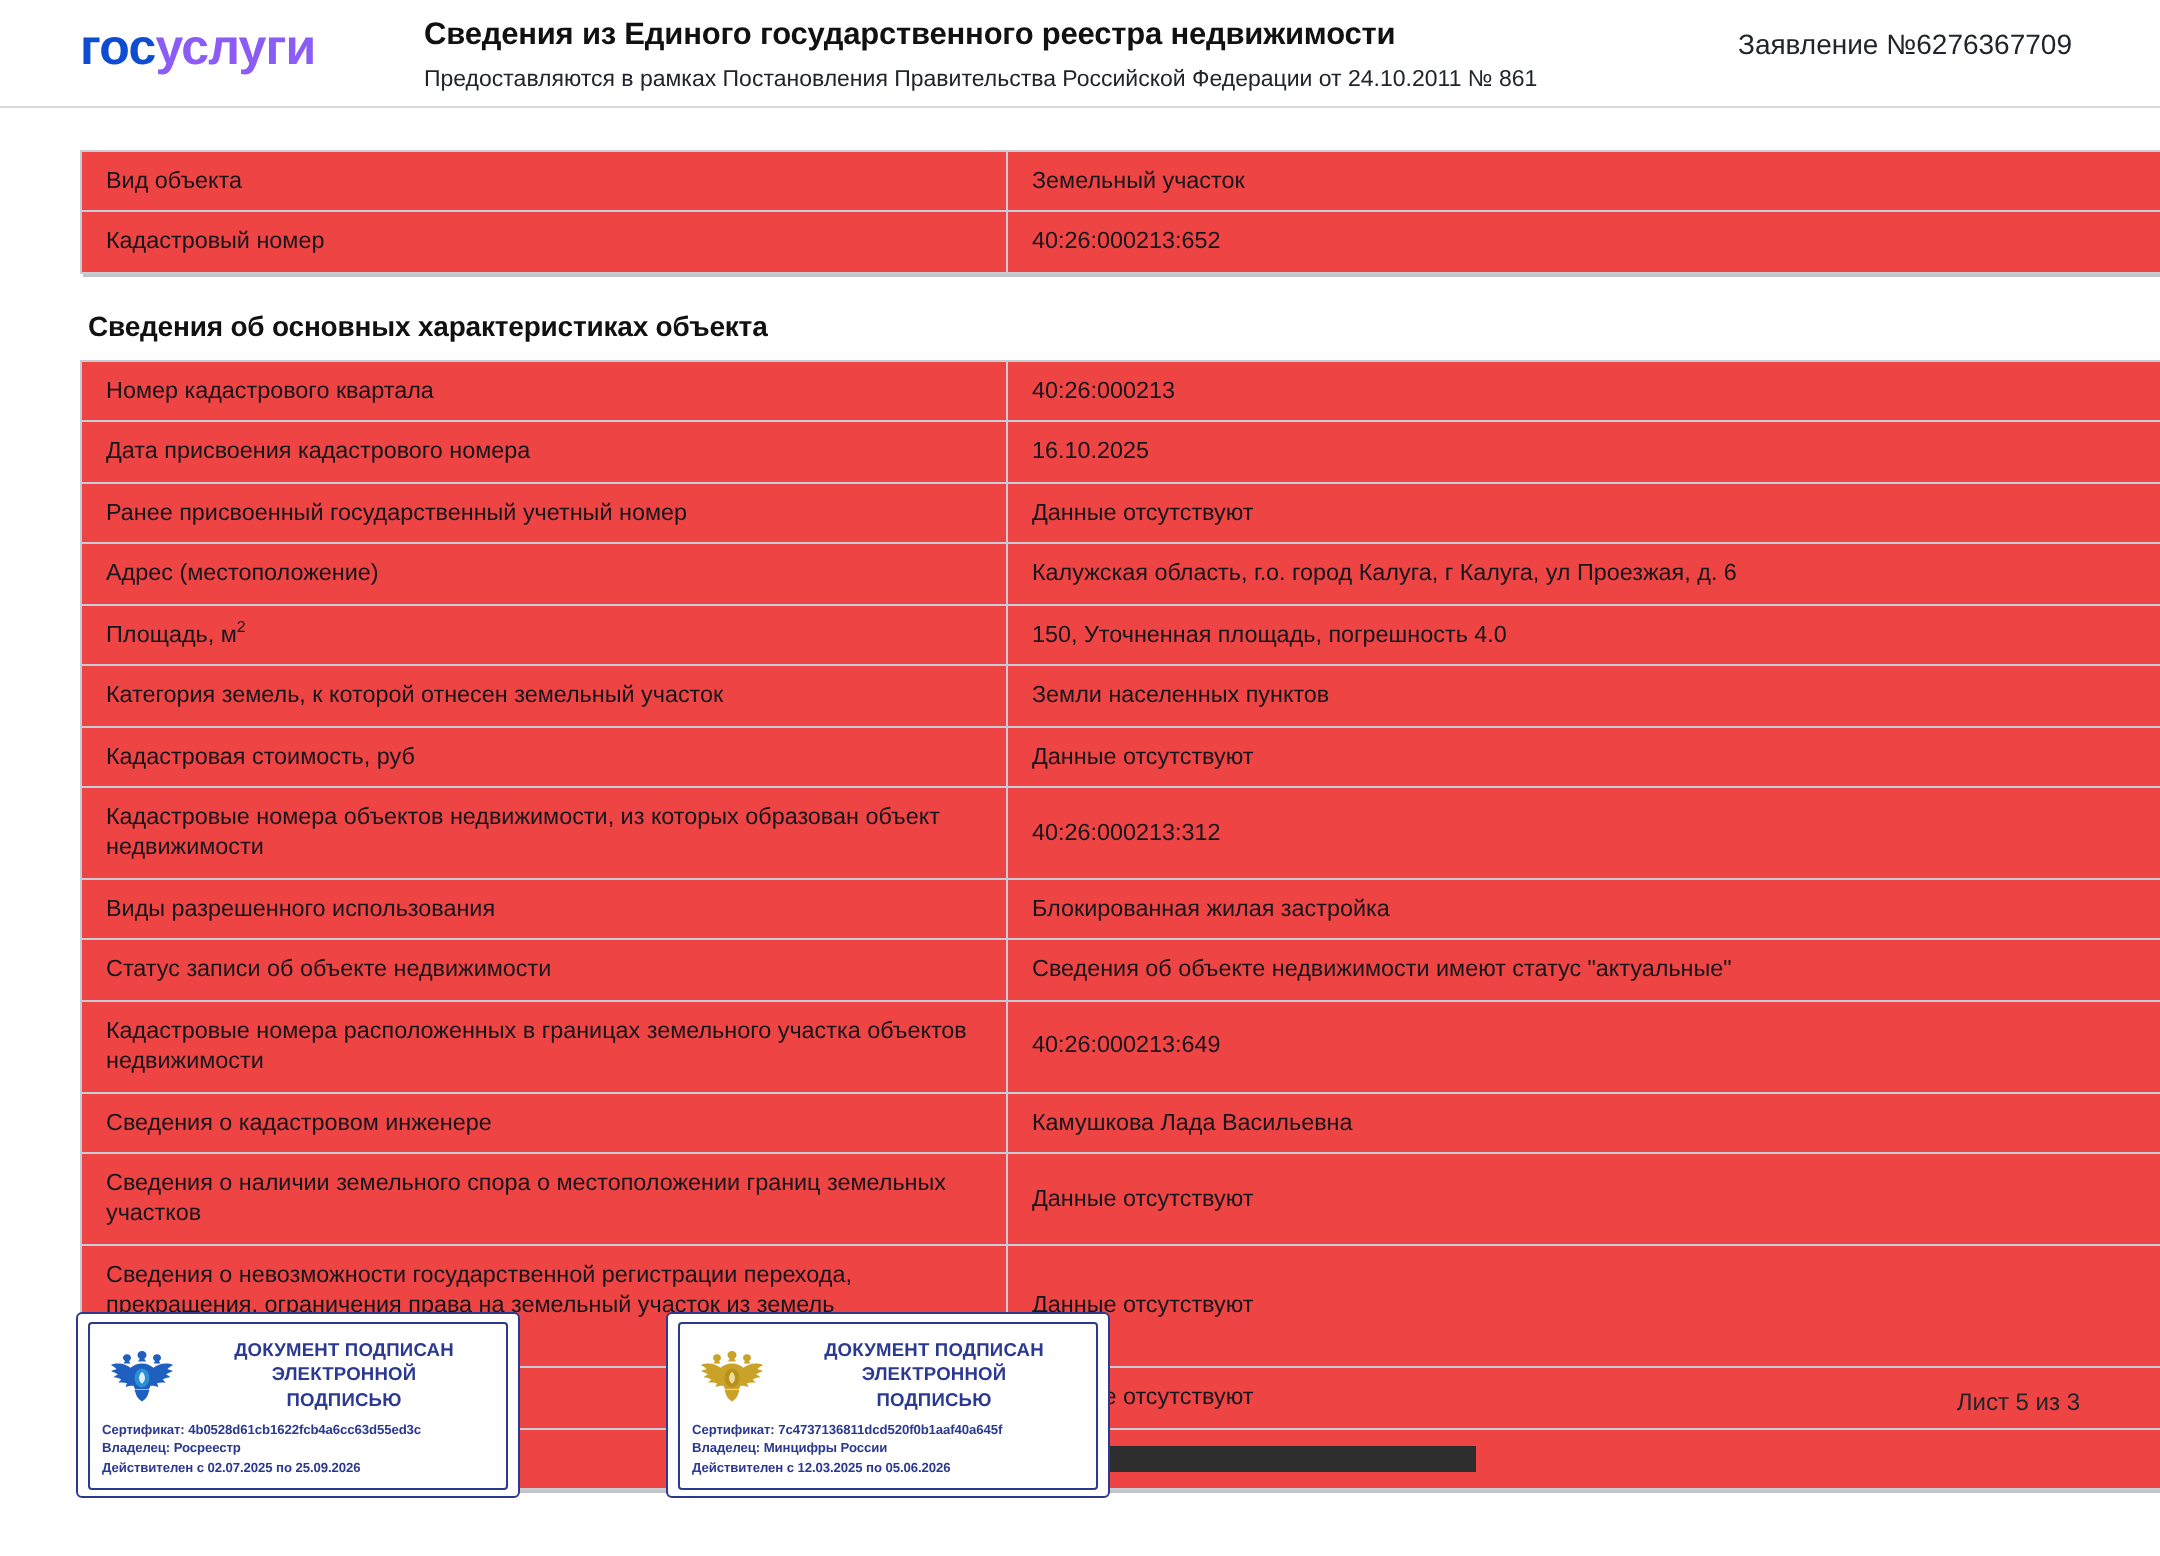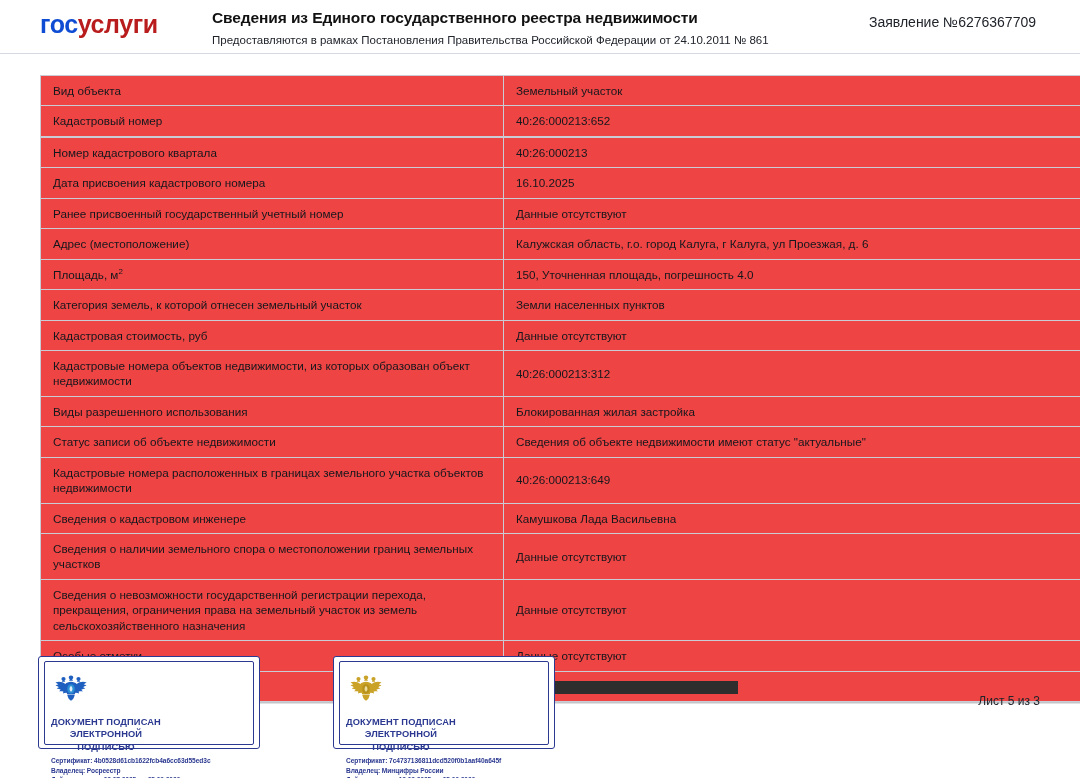--- a/index.html
+++ b/index.html
@@ -28,21 +28,21 @@
     position: absolute;
     left: 40px;
     top: 12px;
     font-size: 25px;
     font-weight: bold;
     letter-spacing: -0.4px;
     line-height: 1;
     white-space: nowrap;
   }
   .logo .gos { color: #0d4cd3; }
-  .logo .uslugi { color: #b91c1c; margin-top: 48px; }
+  .logo .uslugi { color: #8b5cf6; margin-top: 48px; }
 
   .title-block {
     position: absolute;
     left: 212px;
     top: 9px;
     width: 640px;
   }
   .doc-title {
     font-size: 15.5px;
     font-weight: bold;
@@ -146,21 +146,20 @@
     padding: 5px 6px;
     position: relative;
   }
   .stamp1 { left: 38px; top: 6px; }
   .stamp2 { left: 333px; top: 6px; }
 
   .stamp-head {
     display: flex;
     align-items: flex-start;
     gap: 6px;
-    flex-direction: column;
   }
   .emblem {
     width: 40px;
     height: 40px;
     flex: 0 0 40px;
     margin-top: 1px;
   }
   .stamp-head-text {
     flex: 1;
     text-align: center;
@@ -215,20 +214,21 @@
         <td class="k">Вид объекта</td>
         <td class="v">Земельный участок</td>
       </tr>
       <tr>
         <td class="k">Кадастровый номер</td>
         <td class="v">40:26:000213:652</td>
       </tr>
     </tbody>
   </table>
 
+  <div class="section-title">Сведения об основных характеристиках объекта</div>
 
   <table class="info">
     <tbody>
       <tr>
         <td class="k">Номер кадастрового квартала</td>
         <td class="v">40:26:000213</td>
       </tr>
       <tr>
         <td class="k">Дата присвоения кадастрового номера</td>
         <td class="v">16.10.2025</td>

